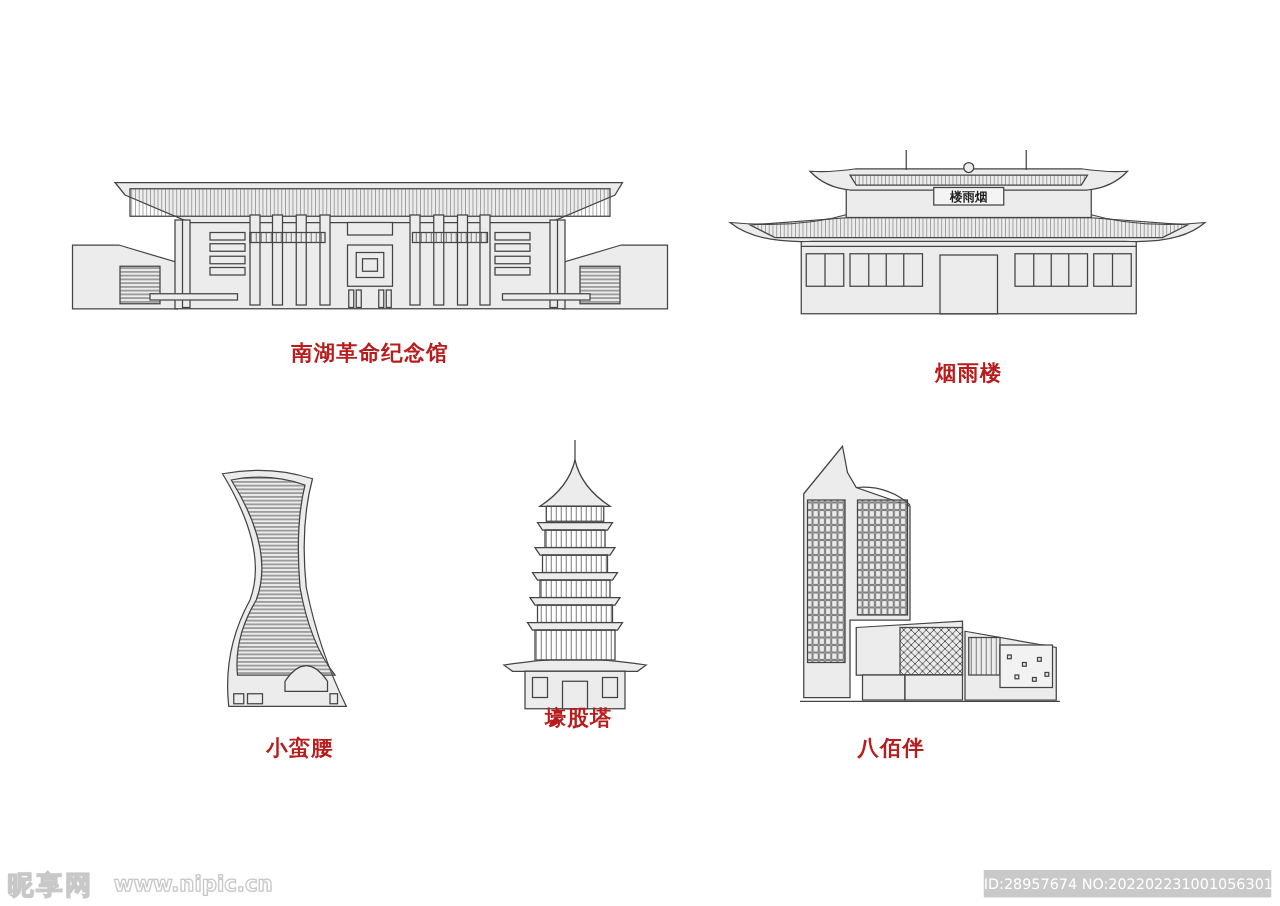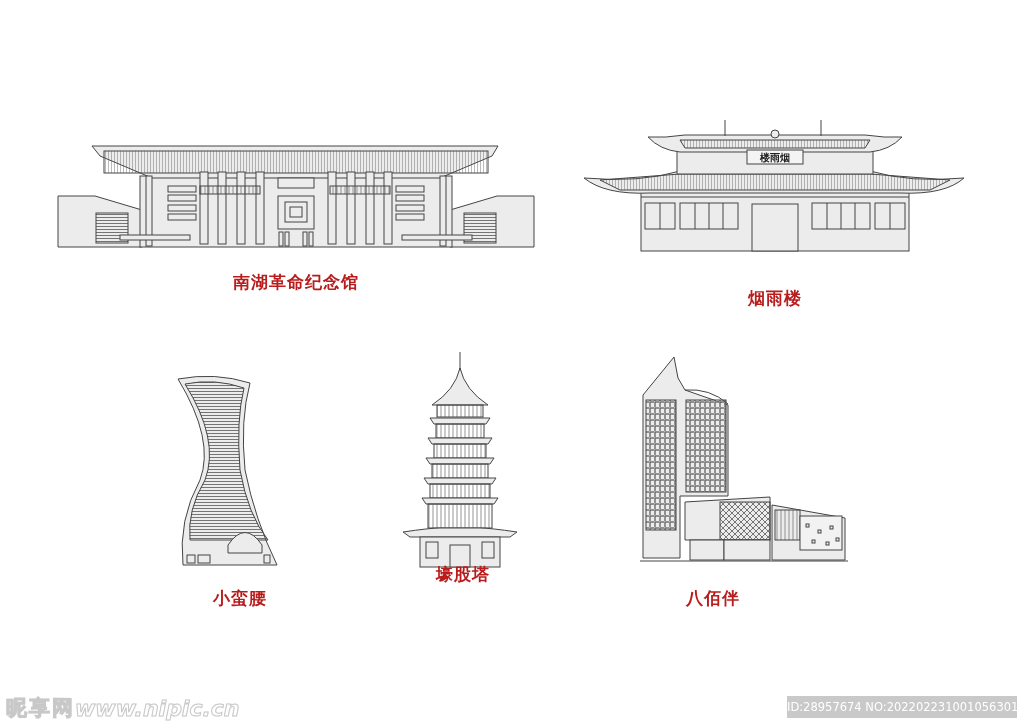--- a/index.html
+++ b/index.html
@@ -9,28 +9,28 @@
     font-family: "DejaVu Serif", "Liberation Serif", serif;
   }
   .art { position: absolute; left: 0; top: 0; }
   .caption {
     position: absolute; font-size: 17px; font-weight: bold; color: #b91c1c;
     letter-spacing: 1px; white-space: nowrap; transform: translateX(-50%);
     font-family: Liberation Mono, monospace;
   }
   .watermark-logo {
     position: absolute; left: 6px; top: 694px; height: 28px;
-    display: flex; align-items: center; gap: 0;
+    display: flex; align-items: center; gap: 16px;
     color: #fff; font-family: "DejaVu Sans", sans-serif; font-weight: bold;
     font-size: 20px;
     -webkit-text-stroke: 1px #c8c8c8;
     text-shadow: 0 0 1px #bbb;
   }
   .watermark-logo .cn { font-size: 21px; letter-spacing: 2px; }
-  .watermark-logo .url { font-size: 22px; font-style: italic; letter-spacing: 0px; }
+  .watermark-logo .url { font-size: 17px; letter-spacing: 0px; }
   .watermark-id {
     position: absolute; left: 787px; top: 696px; width: 230px; height: 22px;
     background: #c9c9c9; color: #fff; font-family: "DejaVu Sans", sans-serif;
     font-size: 11.5px; line-height: 22px; text-align: center; white-space: nowrap;
   }
 </style>
 </head>
 <body>
 
 <svg class="art" width="1024" height="725" viewBox="0 0 1024 725" xmlns="http://www.w3.org/2000/svg">

